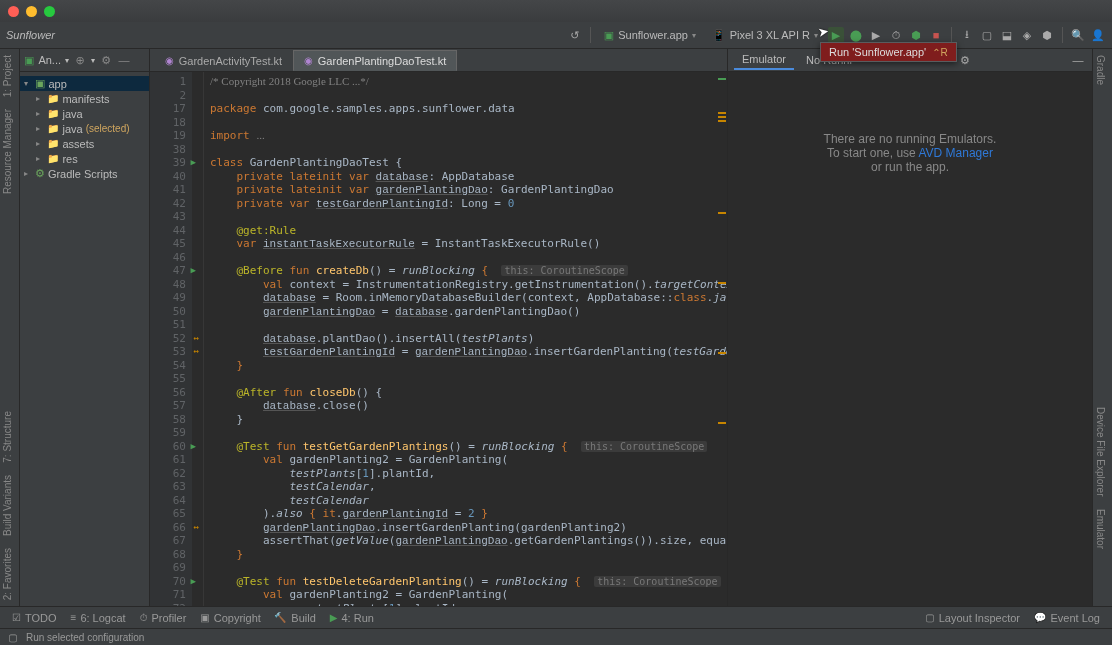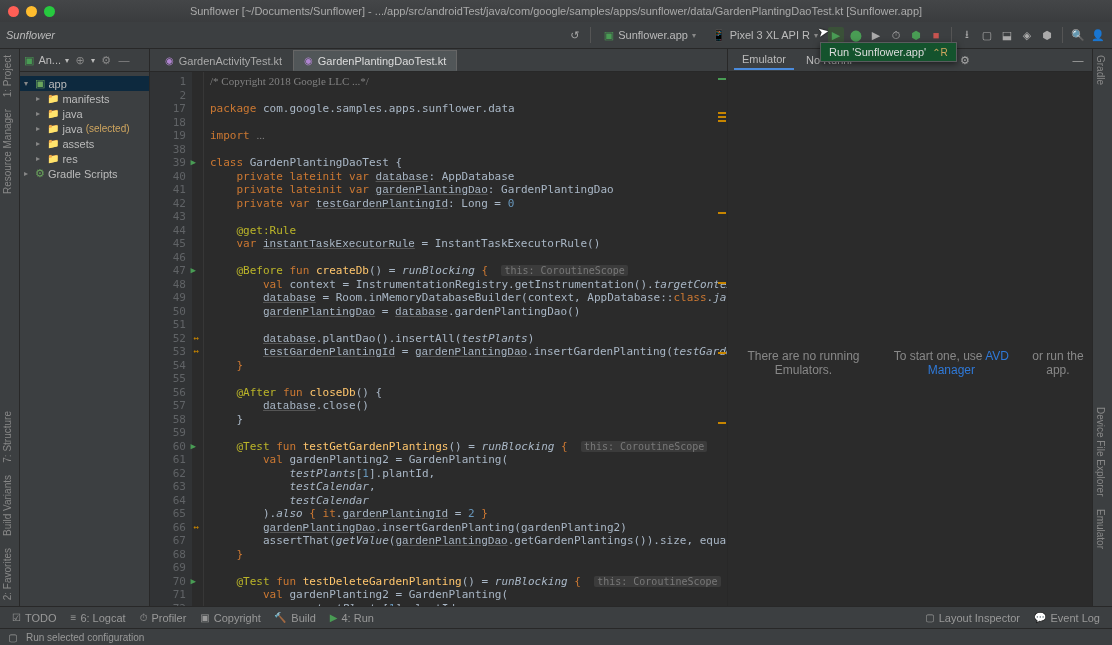--- a/index.html
+++ b/index.html
@@ -222,24 +222,23 @@
   padding: 3px 8px;
   font-size: 11px;
   color: #bbb;
   cursor: pointer;
 }
 .emp-tab.active { border-bottom: 2px solid #4a8bdc; }
 .emp-header .tb-btn { margin-left: auto; }
 .emp-body {
   flex: 1;
   display: flex;
-  flex-direction: row;
-  align-items: center;
+  flex-direction: column;
   justify-content: flex-start;
-  padding-top: 48px;
+  padding-top: 60px;
   color: #888;
   font-size: 12px;
   text-align: center;
 }
 .emp-body a { color: #2f79d8; cursor: pointer; }
 
 .bottom-tabs {
   height: 22px;
   background: #3c3f41;
   border-top: 1px solid #282828;
@@ -261,21 +260,21 @@
   padding: 0 6px;
   font-size: 10px;
   color: #999;
 }
 .sb-left { display: flex; align-items: center; gap: 6px; }
 .sb-right { margin-left: auto; display: flex; gap: 8px; align-items: center; }
 .sb-ico { width: 14px; height: 14px; display: flex; align-items: center; justify-content: center; }
 
 .tooltip {
   position: absolute;
-  background: #14532d;
+  background: #7f1d1d;
   border: 1px solid #5a5c5e;
   color: #ddd;
   padding: 3px 8px;
   font-size: 11px;
   z-index: 100;
   box-shadow: 0 2px 6px rgba(0,0,0,0.5);
   display: flex;
   gap: 6px;
   align-items: center;
 }
@@ -292,21 +291,20 @@
 </style>
 </head>
 <body>
 
 <div class="titlebar">
   <div class="traffic">
     <span class="dot-r"></span>
     <span class="dot-y"></span>
     <span class="dot-g"></span>
   </div>
-  <span>Sunflower [~/Documents/Sunflower] - .../app/src/androidTest/java/com/google/samples/apps/sunflower/data/GardenPlantingDaoTest.kt [Sunflower.app]</span>
 </div>
 
 <div class="toolbar">
   <div class="tb-left">
     <span>Sunflower</span>
   </div>
   <div class="tb-right">
     <span class="tb-btn">↺</span>
     <span class="sep"></span>
     <span class="pill">

